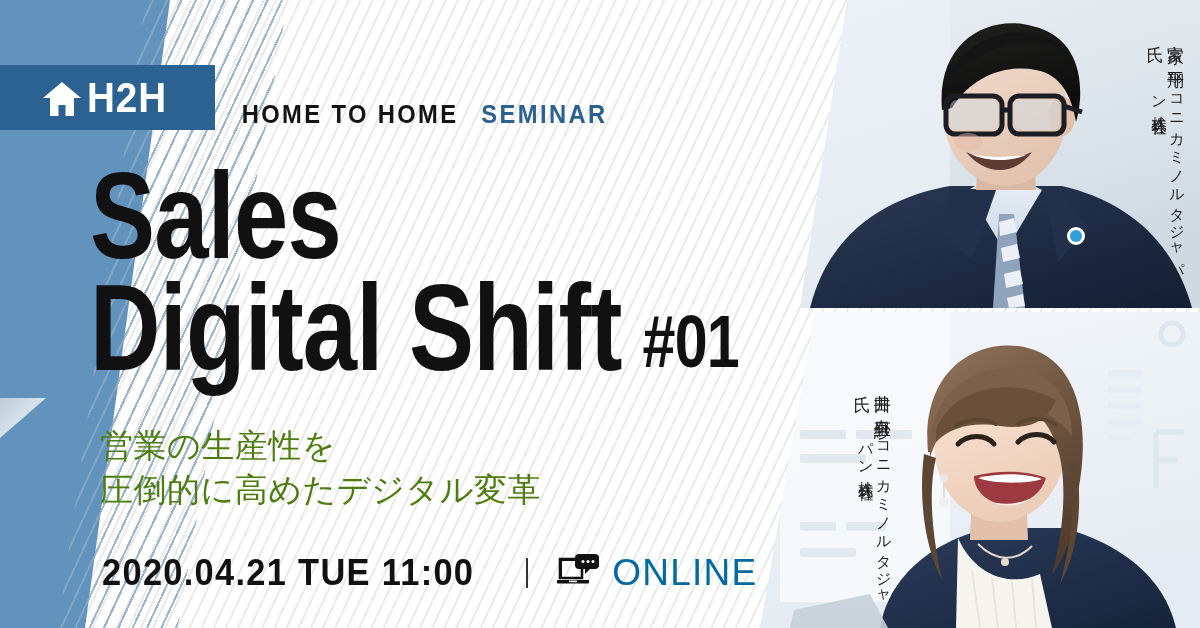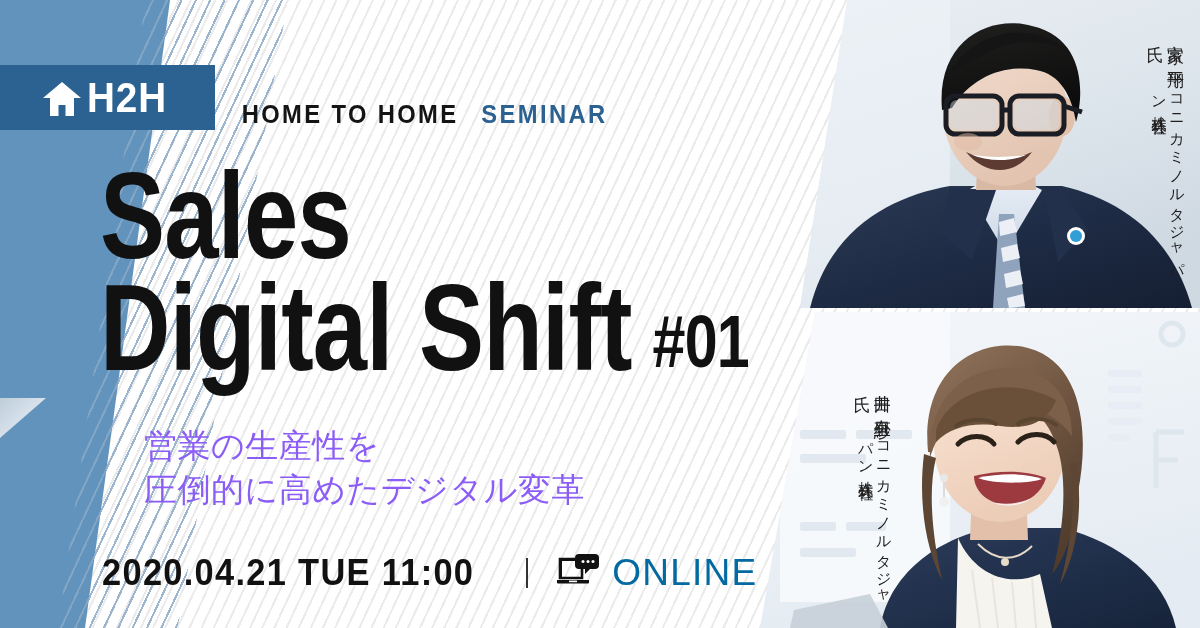--- a/index.html
+++ b/index.html
@@ -58,42 +58,41 @@
   .tagline{
     position:absolute;left:236px;top:84px;z-index:6;
     display:flex;align-items:baseline;gap:14px;
     font-size:25px;font-weight:bold;letter-spacing:2.5px;
     font-family:"Liberation Sans",sans-serif;
     margin-top:16px;
   }
   .tagline .t-black{color:#141414;transform:scaleX(.95);}
   .tagline .t-blue{color:#2b6291;transform:scaleX(.95);}
   
-  .title-block{position:absolute;left:100px;top:160px;z-index:6;}
+  .title-block{position:absolute;left:90px;top:160px;z-index:6;}
   .title-line{
     color:#111111;font-weight:bold;
     font-family:"Liberation Sans Narrow","Liberation Sans",sans-serif;
     line-height:.92;letter-spacing:-1px;
     white-space:nowrap;
   }
   .title-line.l1{font-size:122px;transform:scaleX(.80);transform-origin:left top;}
   .title-line.l2{font-size:122px;transform:scaleX(.80);transform-origin:left top;
                  display:flex;align-items:flex-end;gap:0;}
   .issue-no{
     font-size:74px;font-weight:bold;letter-spacing:-1px;
     margin-left:26px;position:relative;top:-8px;
     font-family:"Liberation Sans Narrow","Liberation Sans",sans-serif;
   }
   
   .subtitle{
     position:absolute;left:100px;top:424px;z-index:6;
-    color:#8b5cf6;font-size:33px;line-height:1.33;
+    color:#4d7c0f;font-size:33px;line-height:1.33;
     font-family:"DejaVu Sans",sans-serif;font-weight:500;
     letter-spacing:.5px;
-    margin-left:44px;
   }
   
   .date-row{
     position:absolute;left:102px;top:552px;z-index:6;
     display:flex;align-items:center;gap:0;
   }
   .date-text{
     color:#111111;font-size:37px;font-weight:bold;letter-spacing:1.4px;
     font-family:"Liberation Sans Narrow","Liberation Sans",sans-serif;
     transform:scaleX(.93);transform-origin:left center;white-space:nowrap;

